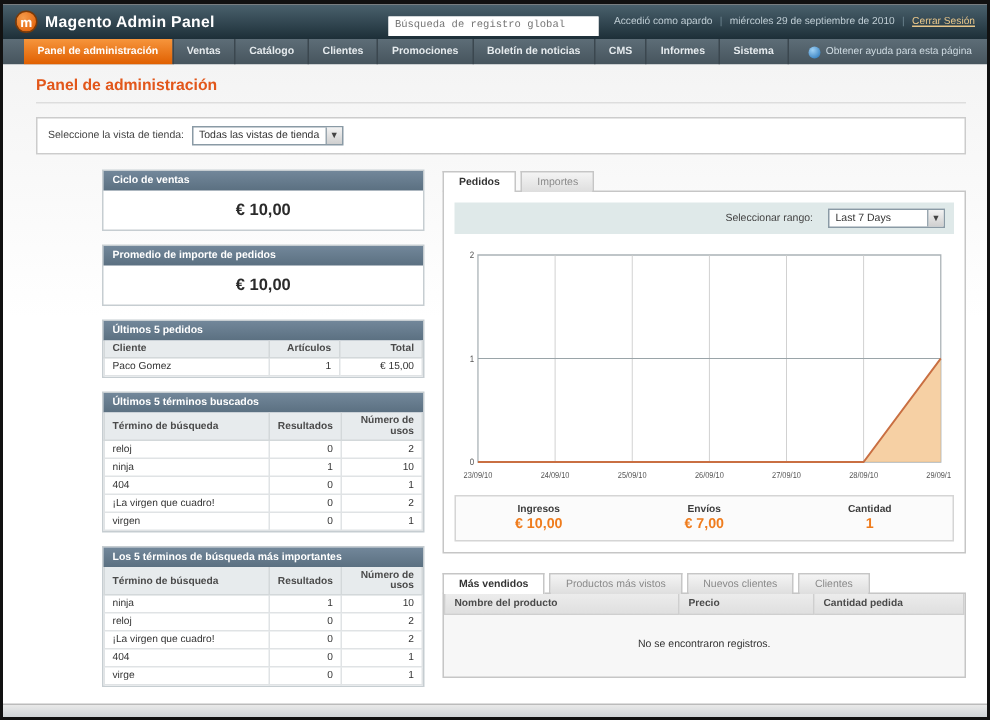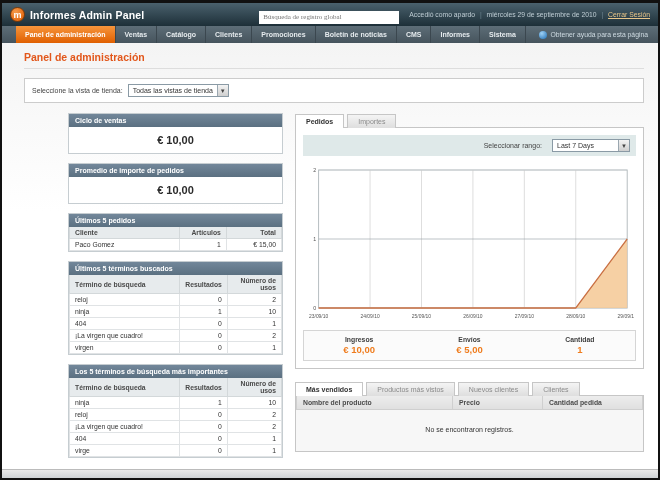--- a/index.html
+++ b/index.html
@@ -4,21 +4,21 @@
 <style>
   * { margin:0; padding:0; box-sizing:border-box; }
   html,body { width:660px; height:480px; font-family:"Liberation Sans", sans-serif; background:#000; }
   .screen { width:660px; height:480px; border:2px solid #111; border-top-width:3px; background:#fff; overflow:hidden; display:flex; flex-direction:column; }
 
   
   .hdr { height:23px; background:linear-gradient(#4a616d, #1d2f38); display:flex; align-items:center; padding:0 8px; flex:0 0 auto; }
   .logo-ic { width:15px; height:15px; border-radius:50%; background:radial-gradient(circle at 35% 30%, #f59a4a, #e05a00); border:1px solid #7a3a08; display:inline-flex; align-items:center; justify-content:center; color:#fff; font-size:9px; font-weight:bold; margin-right:5px; }
   .logo-txt { color:#fff; font-size:10.5px; font-weight:bold; letter-spacing:.2px; }
   .hdr-search { margin-left:auto; }
-  .hdr-search input { width:140px; height:13px; font-size:7px; font-family:Liberation Serif, serif; border:1px solid #fff; background:#fff; color:#555; padding:0 3px; }
+  .hdr-search input { width:140px; height:13px; font-size:7px; font-family:Liberation Mono, monospace; border:1px solid #fff; background:#fff; color:#555; padding:0 3px; }
   .hdr-right { color:#bfcdd4; font-size:6.8px; margin-left:10px; white-space:nowrap; }
   .hdr-right .sep { color:#6e8591; margin:0 3px; }
   .hdr-right a { color:#e8c68a; text-decoration:underline; cursor:pointer; }
 
   
   .nav { height:17px; background:linear-gradient(#5d6d77,#46545d); display:flex; align-items:stretch; padding-left:14px; flex:0 0 auto; }
   .nav-item { color:#e6ebee; font-size:7px; font-weight:bold; display:flex; align-items:center; padding:0 9px; border-right:1px solid #3b474f; cursor:pointer; white-space:nowrap; }
   .nav-item.active { background:linear-gradient(#f6953c,#e05f00); color:#fff; }
   .nav-help { margin-left:auto; display:flex; align-items:center; color:#cfdbe2; font-size:6.8px; padding-right:10px; cursor:pointer; }
   .help-ic { width:8px; height:8px; border-radius:50%; background:radial-gradient(circle at 35% 30%, #9fd1f5, #1f6fb5); margin-right:4px; display:inline-block; }
@@ -68,21 +68,21 @@
   
   .footer-bar { flex:0 0 auto; height:9px; background:linear-gradient(#e9e9e9,#cfd3d6); border-top:1px solid #bbb; margin-top:4px; }
 </style>
 </head>
 <body>
 
 <div class="screen">
 
   <div class="hdr">
     <span class="logo-ic">m</span>
-    <span class="logo-txt">Informes Admin Panel</span>
+    <span class="logo-txt">Magento Admin Panel</span>
     <span class="hdr-search">
       <input type="text" placeholder="Búsqueda de registro global" style="">
     </span>
     <span class="hdr-right">
       <span>Accedió como apardo</span>
       <span class="sep">|</span>
       <span>miércoles 29 de septiembre de 2010</span>
       <span class="sep">|</span>
       <a>Cerrar Sesión</a>
     </span>
@@ -263,21 +263,21 @@
               </svg>
           </div>
 
           <div class="stats">
             <div class="stat">
               <div class="sl">Ingresos</div>
               <div class="sv">€ 10,00</div>
             </div>
             <div class="stat">
               <div class="sl">Envíos</div>
-              <div class="sv">€ 5,00</div>
+              <div class="sv">€ 7,00</div>
             </div>
             <div class="stat">
               <div class="sl">Cantidad</div>
               <div class="sv">1</div>
             </div>
           </div>
         </div>
 
         <div class="btabs">
           <span class="tab active">Más vendidos</span>

